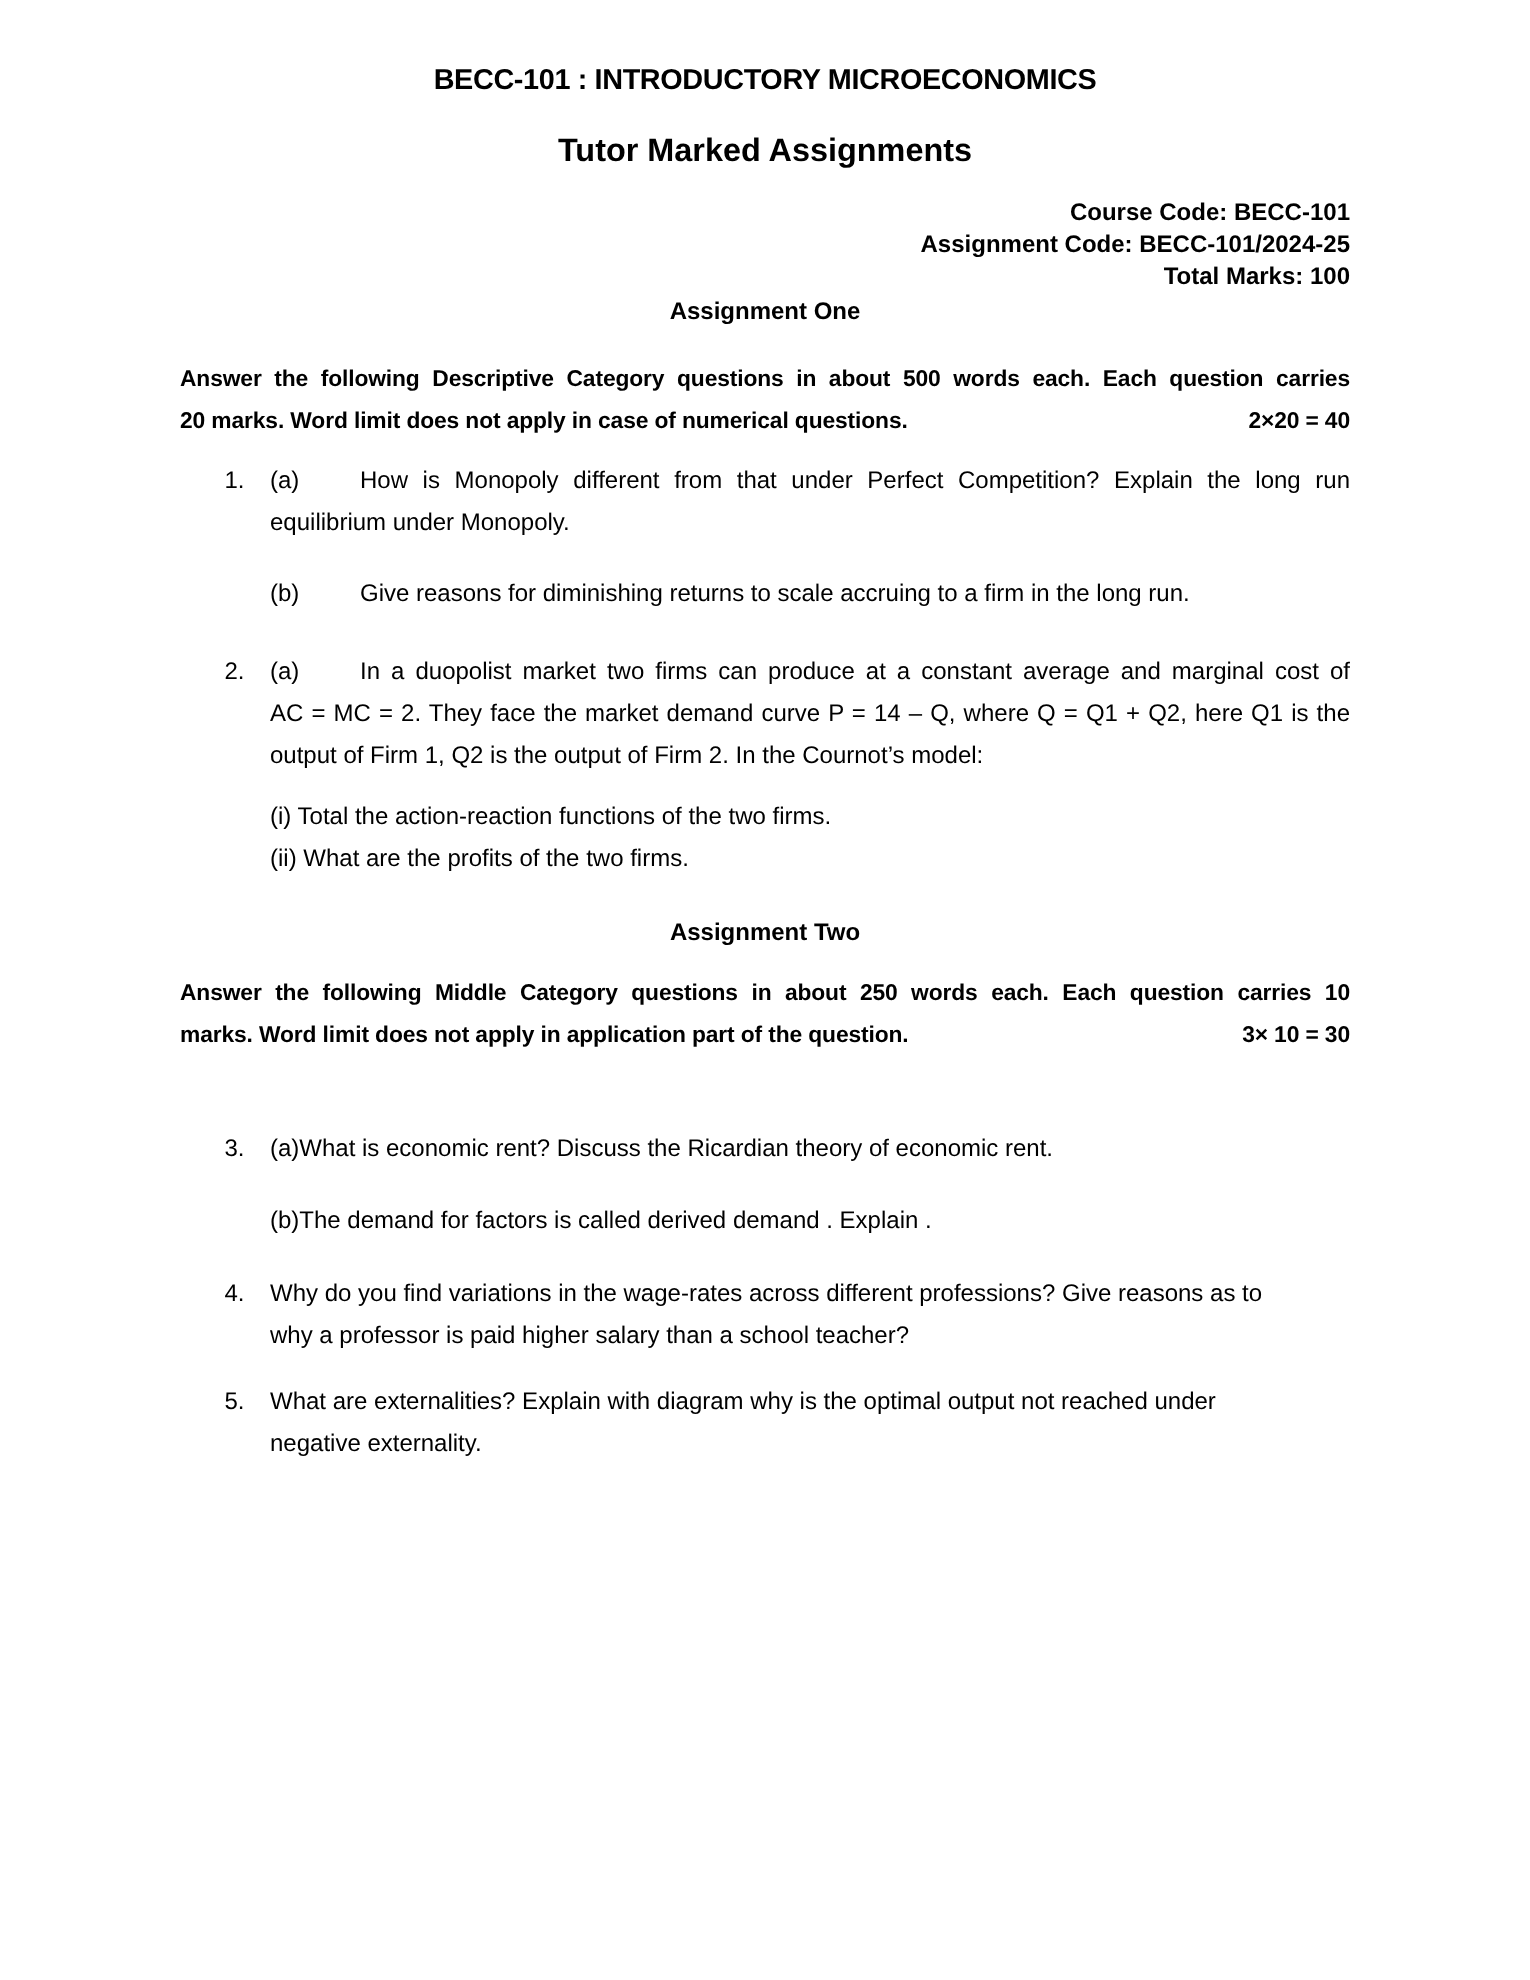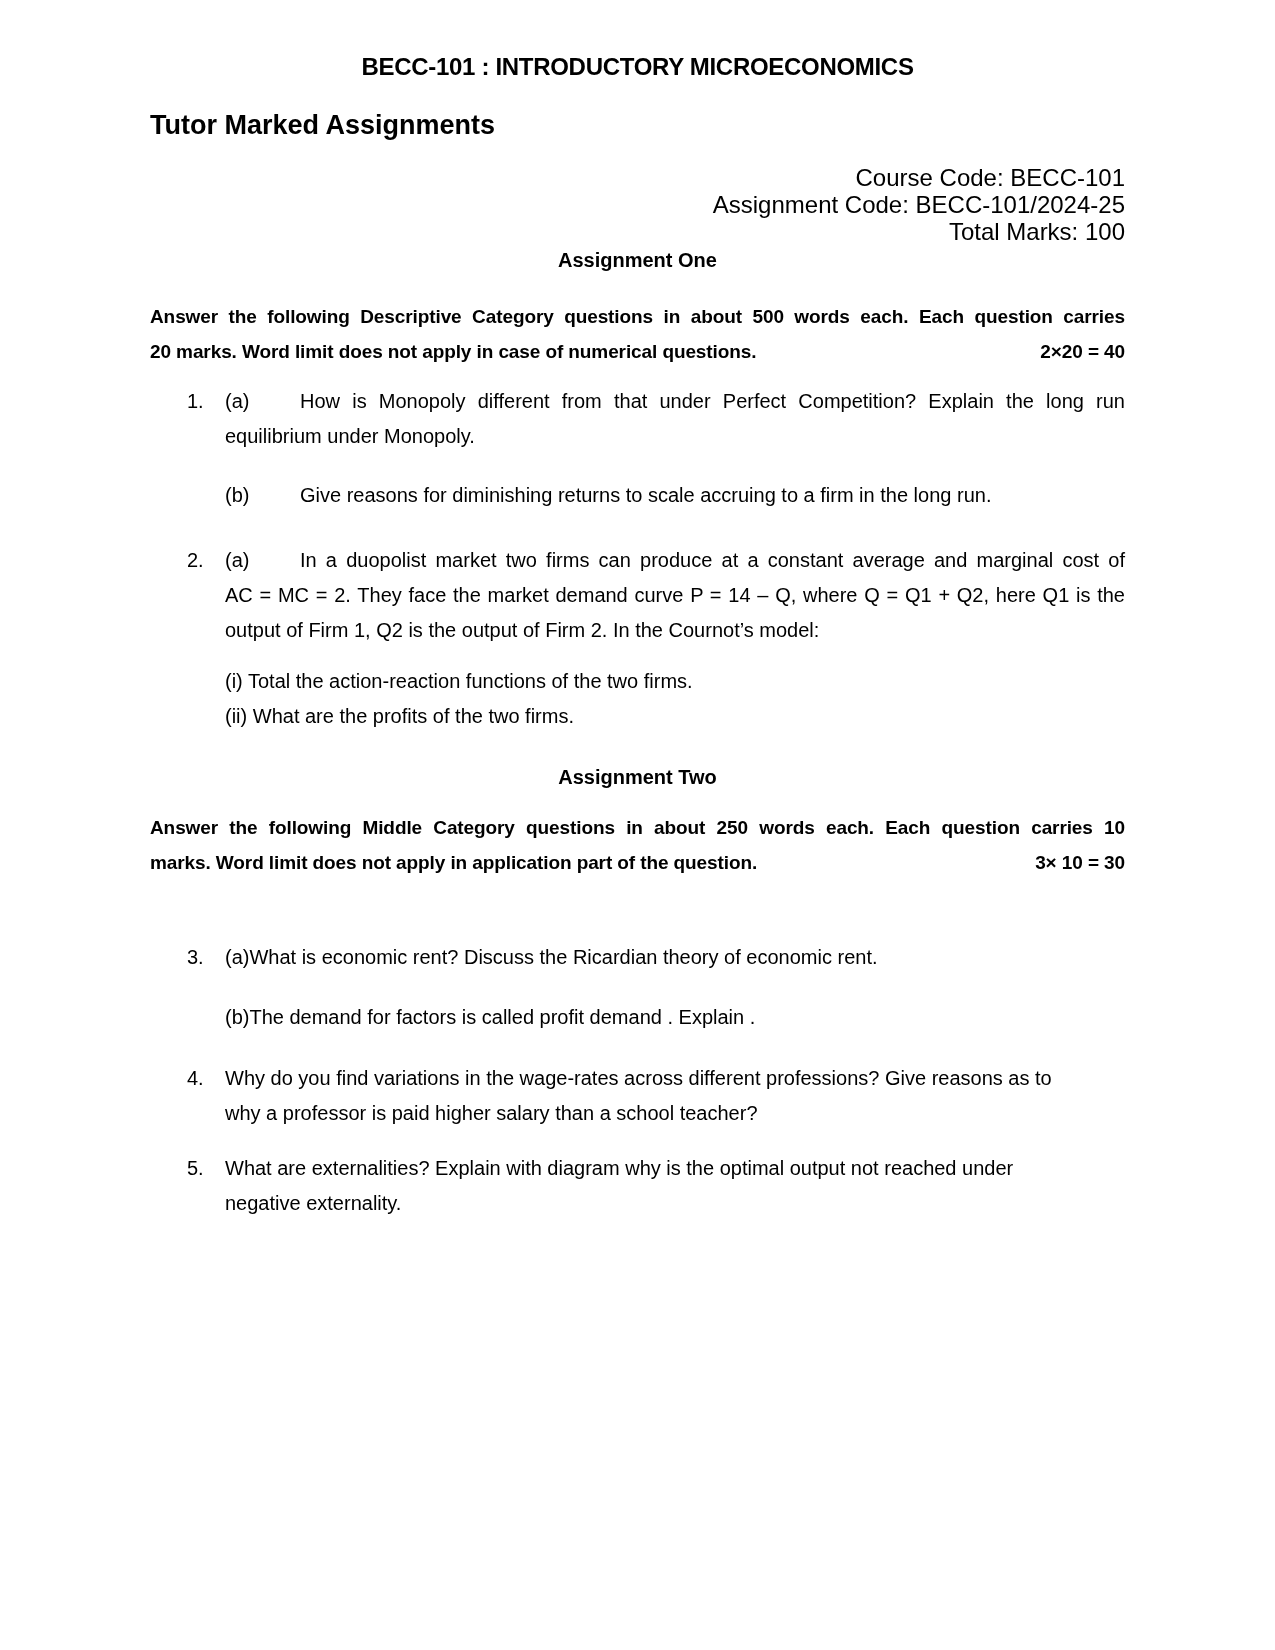--- a/index.html
+++ b/index.html
@@ -17,28 +17,29 @@
   .title {
     font-size: 24px;
     font-weight: bold;
     text-align: center;
     line-height: 30px;
     letter-spacing: -0.3px;
   }
   .subtitle {
     font-size: 27px;
     font-weight: bold;
+    text-align: center;
     line-height: 36px;
     margin-top: 25px;
   }
   .meta {
     margin-top: 21px;
     text-align: right;
-    font-size: 24px;
-    font-weight: normal;
+    font-size: 20px;
+    font-weight: bold;
     line-height: 27px;
   }
   .section-heading {
     text-align: center;
     font-size: 20px;
     font-weight: bold;
     line-height: 30px;
   }
   .section-heading.second { line-height: 35px; margin-top: 26px; }
   .instructions {
@@ -132,21 +133,21 @@
     <div class="line">marks. Word limit does not apply in application part of the question.</div>
     <span class="marks">3× 10 = 30</span>
   </div>
 
   <div class="question mt60">
     <span class="qnum">3.</span>
     <div class="line">(a)What is economic rent? Discuss the Ricardian theory of economic rent.</div>
   </div>
 
   <div class="question mt25">
-    <div class="line">(b)The demand for factors is called profit demand . Explain .</div>
+    <div class="line">(b)The demand for factors is called derived demand . Explain .</div>
   </div>
 
   <div class="question mt26">
     <span class="qnum">4.</span>
     <div class="line">Why do you find variations in the wage-rates across different professions? Give reasons as to</div>
     <div class="line">why a professor is paid higher salary than a school teacher?</div>
   </div>
 
   <div class="question mt20">
     <span class="qnum">5.</span>

